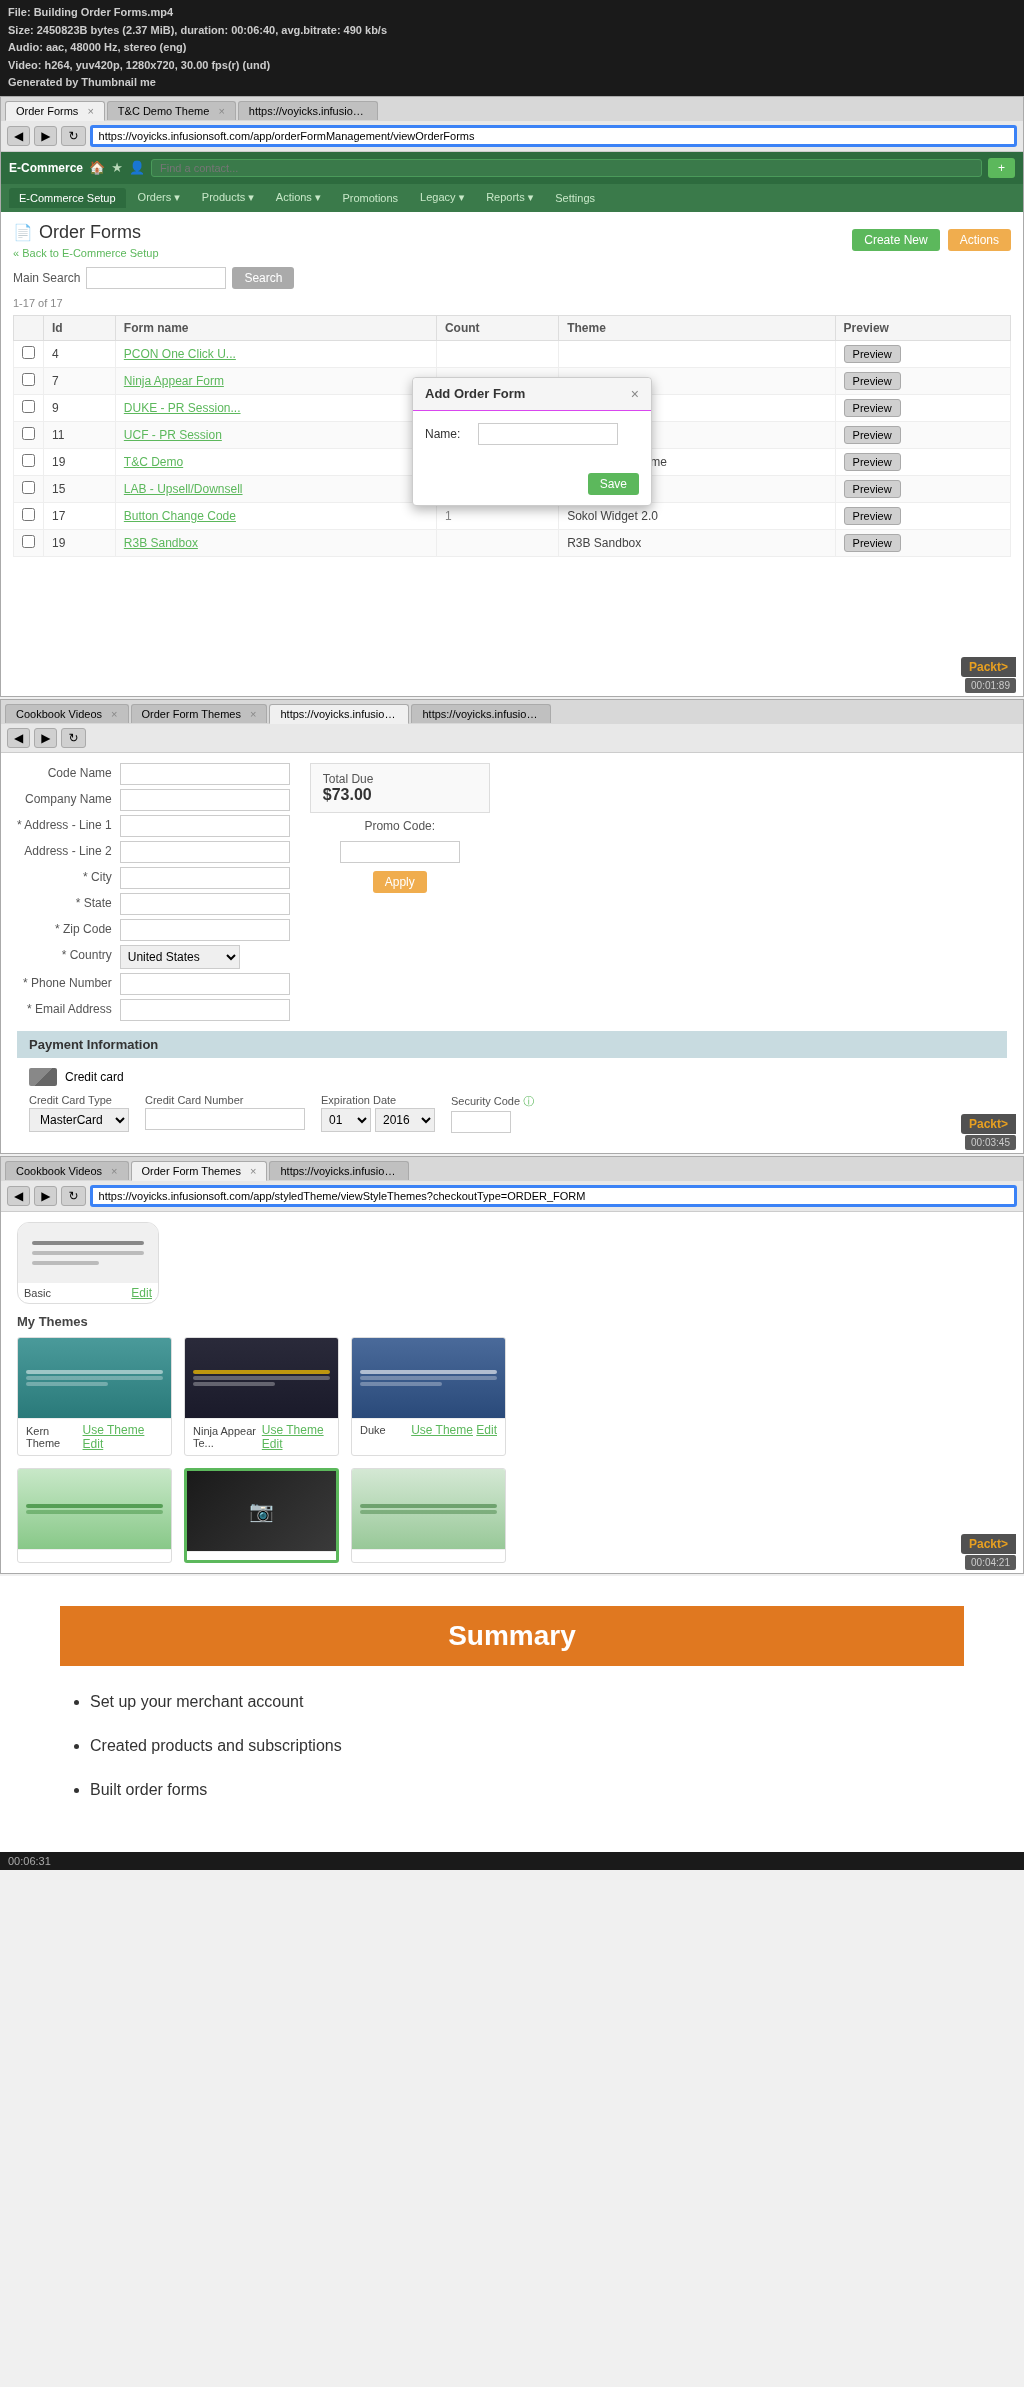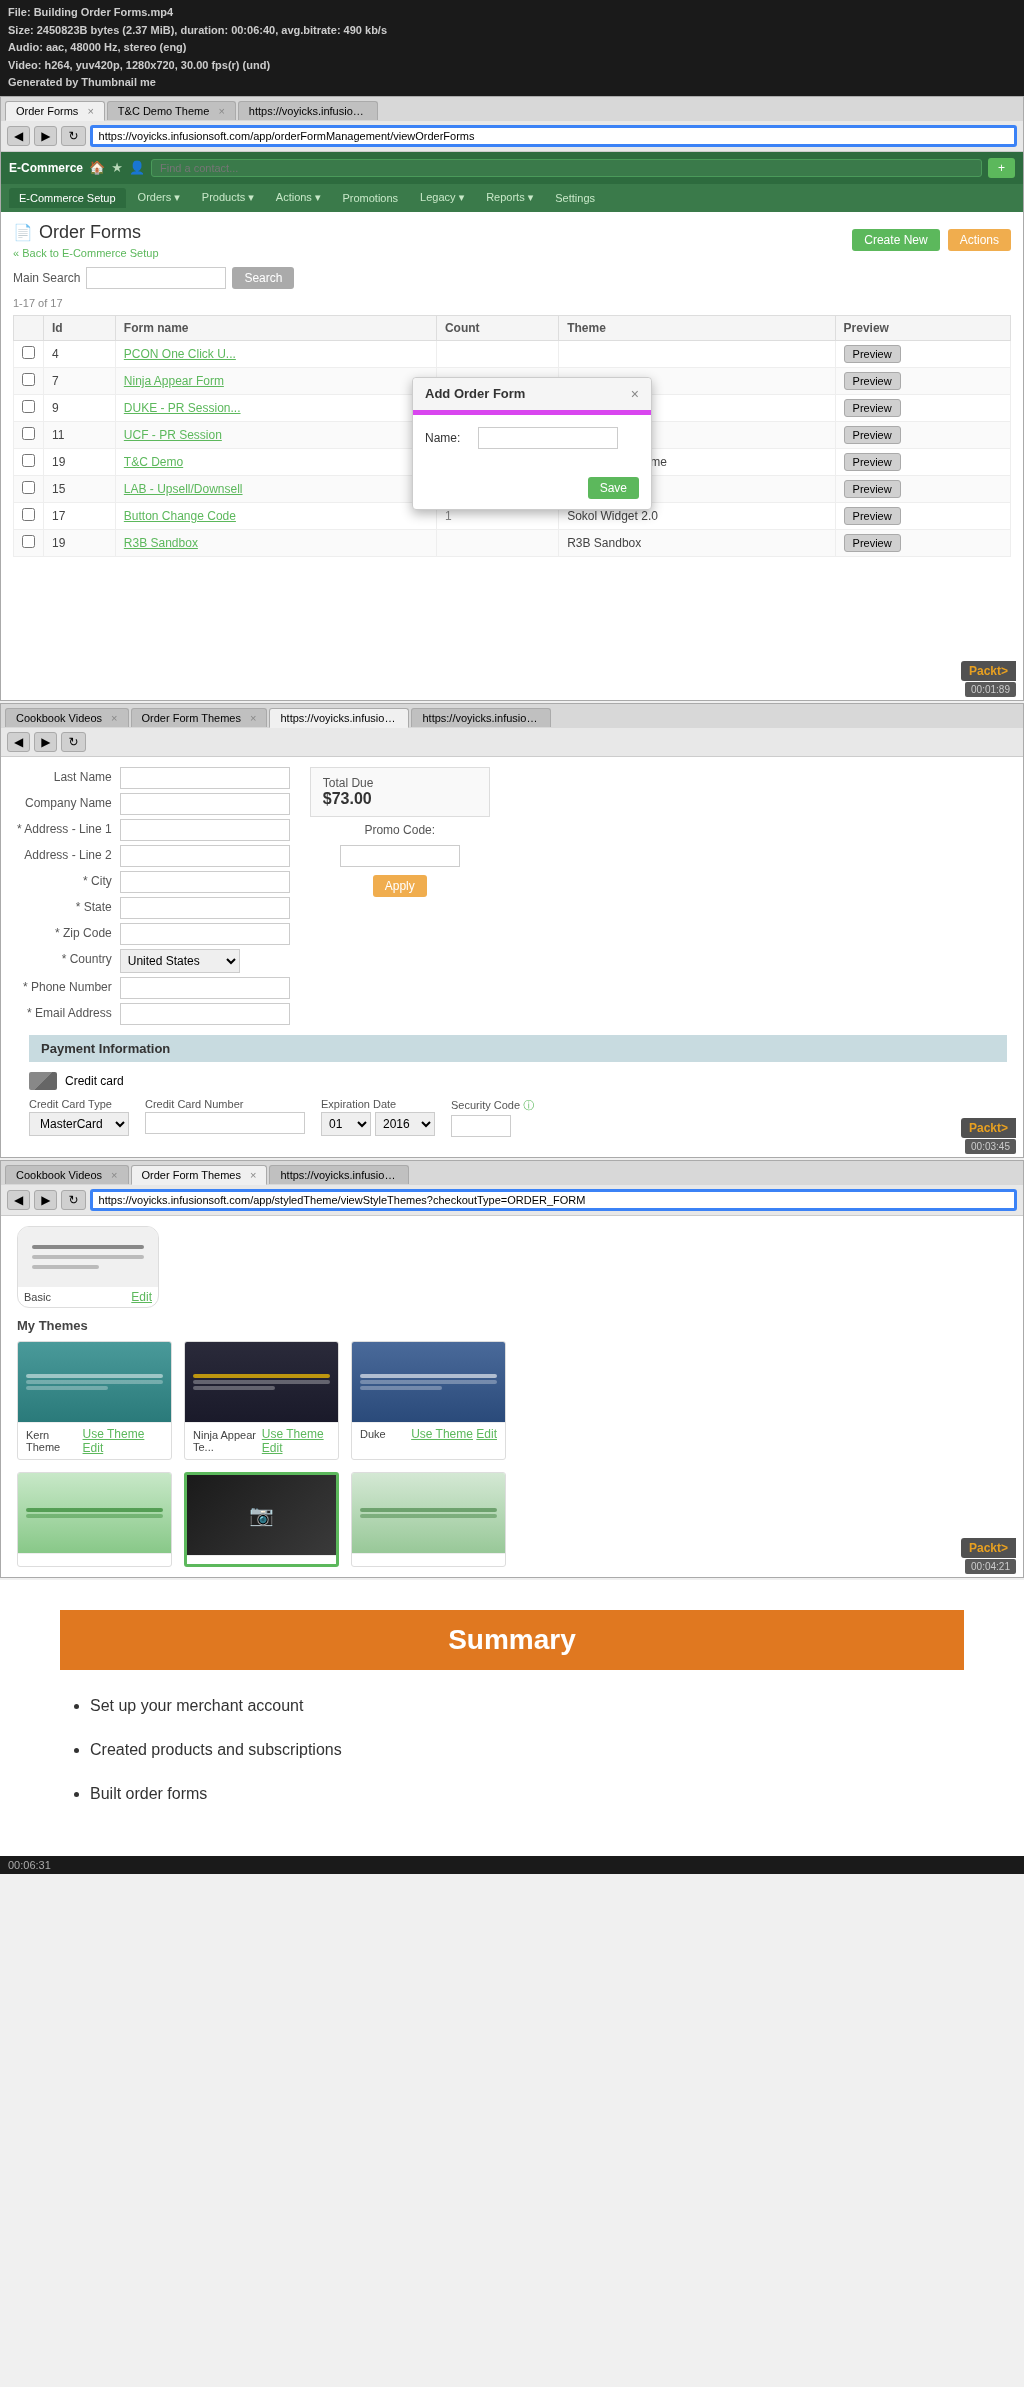--- a/index.html
+++ b/index.html
@@ -231,21 +231,21 @@
       width: 240px;
       margin: 0 auto;
       position: relative;
       top: -180px;
       left: 20px;
       box-shadow: 0 4px 12px rgba(0,0,0,0.3);
       z-index: 100;
     }
     .modal-header {
       background: #f5f5f5;
-      border-bottom: 5px solid #d946ef;
+      border-bottom: 1px solid #d946ef;
       padding: 8px 12px;
       display: flex;
       align-items: center;
       justify-content: space-between;
       border-radius: 4px 4px 0 0;
     }
     .modal-title { font-size: 13px; font-weight: bold; color: #333; }
     .modal-close { cursor: pointer; color: #888; font-size: 14px; }
     .modal-body { padding: 12px; }
     .modal-field { display: flex; align-items: center; gap: 8px; margin-bottom: 10px; }
@@ -307,21 +307,20 @@
     
     .payment-section {
       margin-top: 10px;
     }
     .payment-header {
       background: #c8dbe0;
       padding: 6px 12px;
       font-size: 13px;
       font-weight: bold;
       color: #333;
-      margin-left: 12px;
     }
     .payment-body { padding: 10px 12px; }
     .payment-method {
       display: flex;
       align-items: center;
       gap: 8px;
       margin-bottom: 8px;
     }
     .credit-card-icon {
       display: inline-block;
@@ -670,21 +669,21 @@
       <button class="browser-nav-btn">◀</button>
       <button class="browser-nav-btn">▶</button>
       <button class="browser-nav-btn">↻</button>
     </div>
 
     <div class="order-form-content">
       <div style="display:flex;gap:20px;flex-wrap:wrap;">
 
         <div>
           <div class="form-grid">
-            <label>Last Name</label>
+            <label>Code Name</label>
             <input type="text" style="">
             <label>Company Name</label>
             <input type="text" style="">
             <label>* Address - Line 1</label>
             <input type="text" style="">
             <label>Address - Line 2</label>
             <input type="text" style="">
             <label>* City</label>
             <input type="text" style="">
             <label>* State</label>

